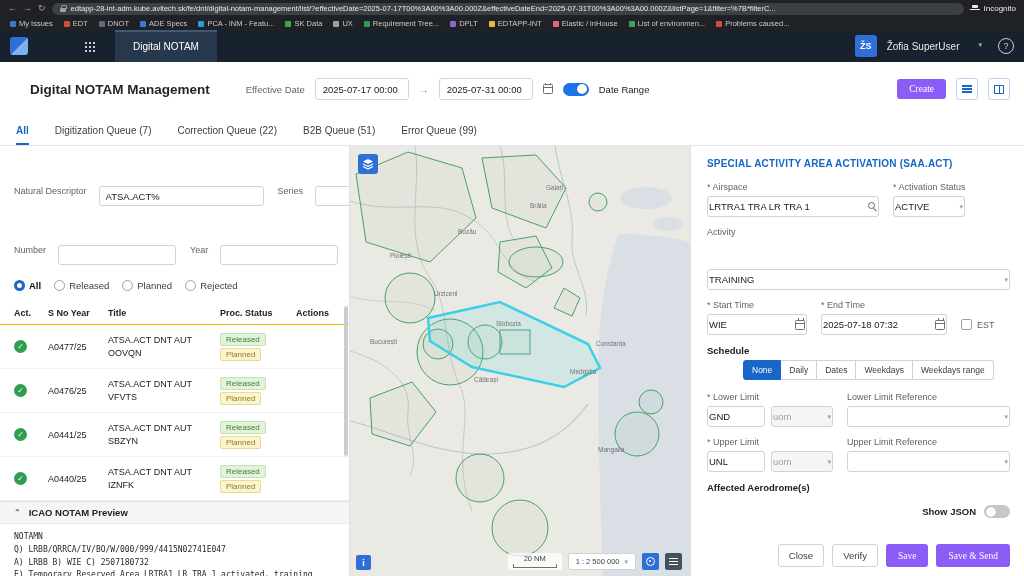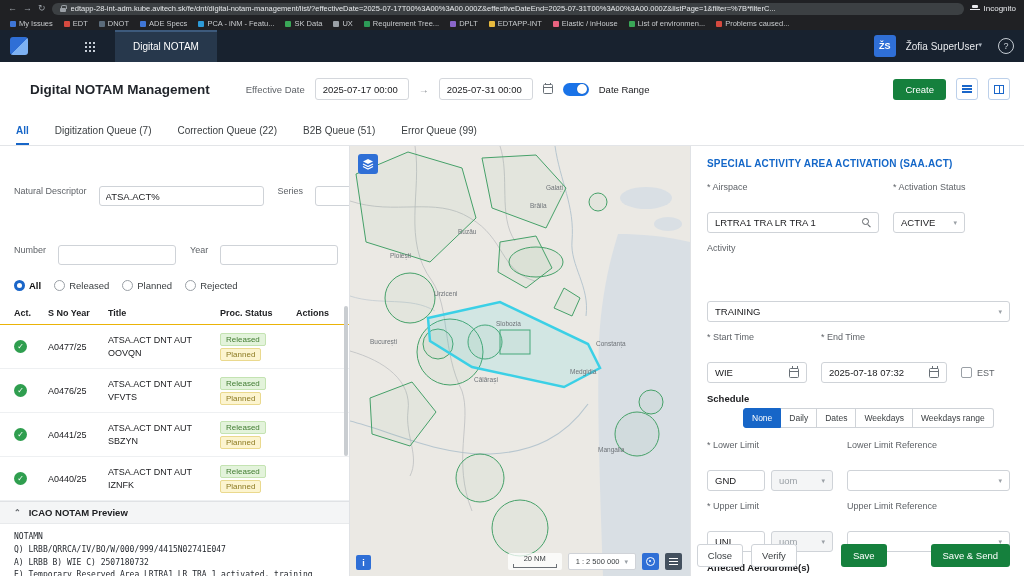--- a/index.html
+++ b/index.html
@@ -29,40 +29,40 @@
   .bm:nth-child(11) i{background:#e8637f}.bm:nth-child(12) i{background:#3aa757}
   .bm:nth-child(13) i{background:#d64a3f}
 
   
   .app-header { height:32px; background:#18222f; display:flex; align-items:center; padding:0 10px; gap:10px; color:#e8eaed; }
   .logo { width:18px; height:18px; border-radius:3px; background:linear-gradient(135deg,#2f6fd6 0 50%, #7db1f2 50% 100%); }
   .grid-ic { width:11px; height:11px; margin-left:46px; background-image:radial-gradient(circle,#c5cdd6 1px, transparent 1.3px); background-size:4px 4px; }
   .nav-tab { height:32px; display:flex; align-items:center; padding:0 18px; background:#27384c; font-size:10px; color:#fff; margin-left:10px; box-shadow:inset 0 2px 0 #3d5a7c; }
   .spacer { flex:1; }
   .avatar { width:22px; height:22px; background:#2f6fd6; border-radius:3px; color:#fff; font-size:9px; font-weight:bold; display:flex; align-items:center; justify-content:center; }
-  .user { display:flex; align-items:flex-start; gap:0; font-size:10px; color:#e8eaed; }
+  .user { display:flex; align-items:flex-start; gap:19px; font-size:10px; color:#e8eaed; }
   .caret-w { font-size:7px; color:#aab3bd; }
   .help { width:16px; height:16px; border:1px solid #c6cdd4; border-radius:50%; font-size:9px; color:#c6cdd4; display:flex; align-items:center; justify-content:center; margin-left:6px; }
 
   
   .toolbar { height:54px; display:flex; align-items:center; padding:0 14px 0 30px; gap:10px; background:#fff; }
   .page-title { font-size:13.5px; font-weight:bold; color:#1f2329; margin-right:26px; white-space:nowrap; }
   .fld-label { font-size:9.5px; color:#5f6368; white-space:nowrap; }
   .fld-label.dark { color:#202124; }
   .date-box { width:94px; height:22px; border:1px solid #d4d7dc; border-radius:3px; display:flex; align-items:center; padding:0 7px; background:#fff; }
   .bare { border:none; outline:none; width:100%; min-width:0; font-size:9.5px; font-family:inherit; color:#202124; background:transparent; }
   .arrow { color:#80868b; font-size:10px; }
   .ic-cal { width:10px; height:10px; border:1px solid #697077; border-radius:1.5px; position:relative; display:inline-block; flex:none; }
   .ic-cal::before { content:""; position:absolute; top:2px; left:0; right:0; height:1px; background:#697077; }
   .ic-cal::after { content:""; position:absolute; top:-2.5px; left:1.5px; width:1px; height:2.5px; background:#697077; box-shadow:5px 0 0 #697077; }
   .toggle { width:26px; height:13px; border-radius:7px; background:#1a73e8; position:relative; flex:none; cursor:pointer; }
   .toggle .knob { position:absolute; right:1.5px; top:1.5px; width:10px; height:10px; background:#fff; border-radius:50%; box-shadow:0 0 1px rgba(0,0,0,.4); }
   .toggle.off { background:#c4c7cb; }
   .toggle.off .knob { left:1.5px; right:auto; }
-  .btn-blue { background:#15803d; color:#fff; font-size:9.5px; padding:5px 12px; border-radius:3px; border:none; white-space:nowrap; cursor:pointer; font-family:Liberation Sans, sans-serif;margin-left:36px; }
+  .btn-blue { background:#8b5cf6; color:#fff; font-size:9.5px; padding:5px 12px; border-radius:3px; border:none; white-space:nowrap; cursor:pointer; font-family:Liberation Serif, serif; }
   .btn-ghost { background:#fff; color:#3c4043; font-size:9.5px; padding:5px 10px; border-radius:3px; border:1px solid #cfd3d8; white-space:nowrap; cursor:pointer; font-family:inherit; }
   .icon-btn { width:22px; height:22px; border:1px solid #bcd0ea; border-radius:3px; display:flex; align-items:center; justify-content:center; background:#fff; cursor:pointer; }
   .ic-lines { width:10px; height:1.5px; background:#1a66c9; box-shadow:0 3px 0 #1a66c9, 0 6px 0 #1a66c9; margin-bottom:6px; }
   .ic-cols { width:10px; height:9px; border:1px solid #1a66c9; position:relative; }
   .ic-cols::before { content:""; position:absolute; left:3.5px; top:0; bottom:0; width:1px; background:#1a66c9; }
 
   
   .tabs { height:30px; display:flex; gap:26px; padding:0 16px; border-bottom:1px solid #e3e5e8; }
   .tab { font-size:10px; color:#3c4043; display:flex; align-items:center; position:relative; white-space:nowrap; cursor:pointer; }
   .tab.active { color:#1766c8; font-weight:bold; }
@@ -118,21 +118,21 @@
   .ic-target { width:9px; height:9px; border:1.5px solid #fff; border-radius:50%; position:relative; }
   .ic-target::before { content:""; position:absolute; left:2px; top:2px; width:2px; height:2px; background:#fff; border-radius:50%; }
   .ic-burger { width:9px; height:1.5px; background:#fff; box-shadow:0 3px 0 #fff, 0 -3px 0 #fff; }
 
   
   .form-title { font-size:10px; font-weight:bold; color:#1467c8; margin-bottom:13px; letter-spacing:.2px; }
   .fr { display:flex; gap:14px; margin-bottom:10px; }
   .fg { display:flex; flex-direction:column; gap:4px; }
   .flabel { font-size:9px; color:#5f6368; white-space:nowrap; }
   .flabel.dark { color:#202124; font-weight:bold; font-size:9.5px; }
-  .inp2 { height:21px; border:1px solid #cfd3d8; border-radius:3px; display:flex; align-items:center; padding:0 7px; gap:5px; background:#fff; font-size:9.5px;margin-top:16px; }
+  .inp2 { height:21px; border:1px solid #cfd3d8; border-radius:3px; display:flex; align-items:center; padding:0 1px; gap:5px; background:#fff; font-size:9.5px; }
   .inp2.gray { background:#f4f5f6; color:#9aa0a6; }
   .sel-txt { flex:1; font-size:9.5px; color:#202124; white-space:nowrap; overflow:hidden; }
   .sel-txt.ph { color:#9aa0a6; }
   .ic-search { width:9px; height:9px; position:relative; flex:none; }
   .ic-search::before { content:""; position:absolute; width:5px; height:5px; border:1.2px solid #5f6368; border-radius:50%; }
   .ic-search::after { content:""; position:absolute; left:5.5px; top:5.5px; width:3.5px; height:1.2px; background:#5f6368; transform:rotate(45deg); transform-origin:0 0; }
   .cb { width:11px; height:11px; border:1px solid #9aa0a6; border-radius:2px; background:#fff; flex:none; cursor:pointer; }
   .seg { display:flex; }
   .seg-btn { font-size:8.5px; padding:4px 8px; border:1px solid #cfd3d8; border-left-width:0; background:#fff; color:#3c4043; white-space:nowrap; cursor:pointer; }
   .seg-btn:first-child { border-left-width:1px; border-radius:3px 0 0 3px;margin-left:36px; }

